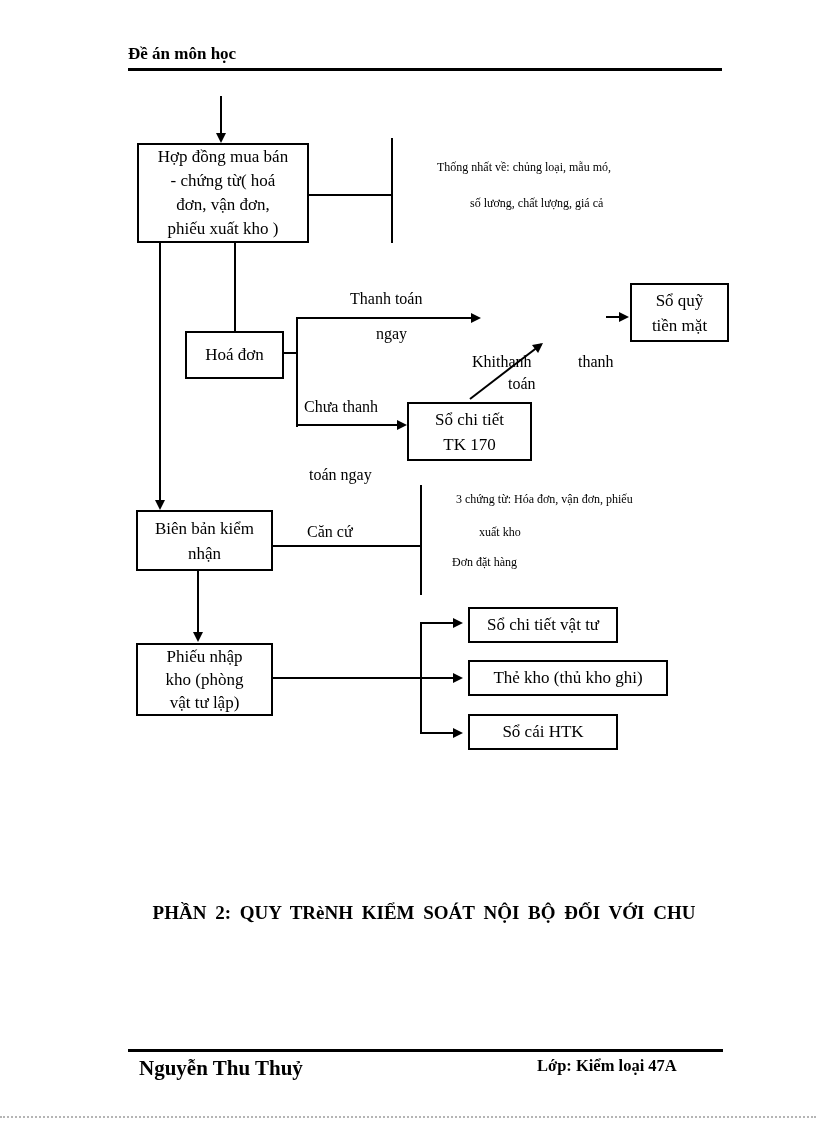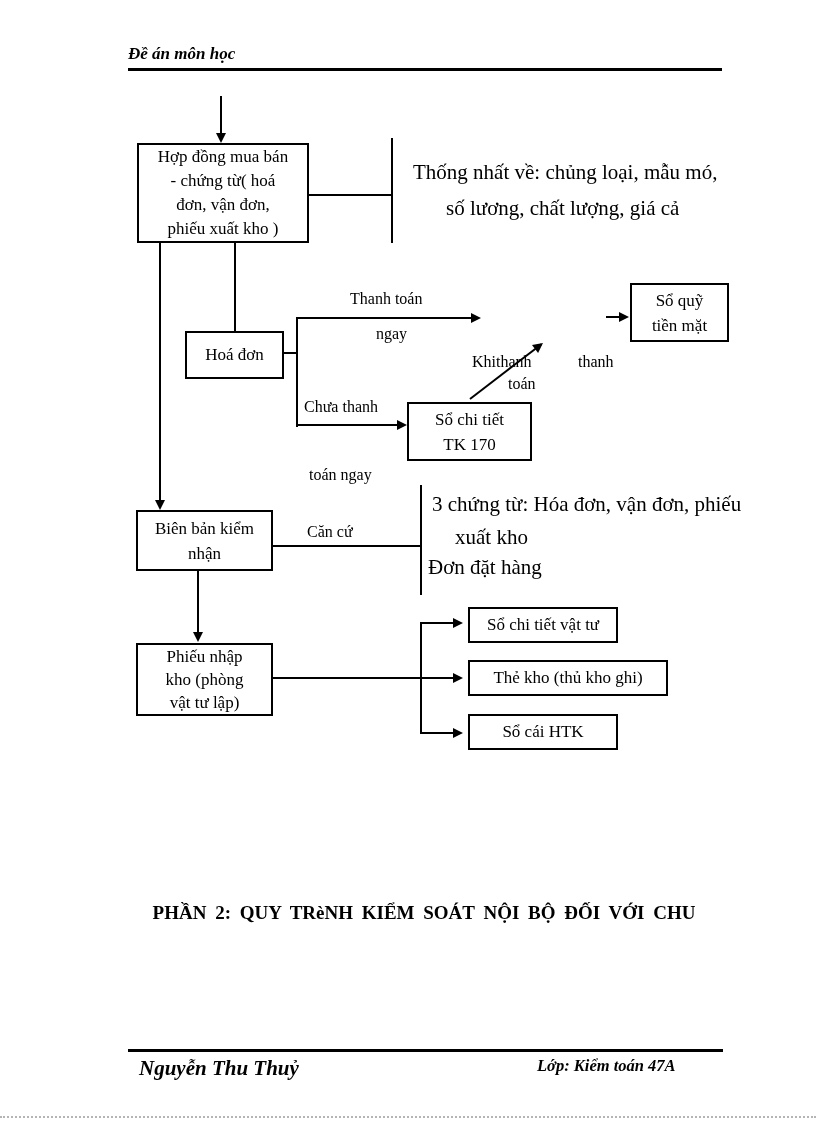--- a/index.html
+++ b/index.html
@@ -9,26 +9,26 @@
   }
   .hline{position:absolute;background:#000;height:2px;}
   .vline{position:absolute;background:#000;width:2px;}
   .rule{position:absolute;background:#000;height:3px;}
   .box{
     position:absolute;border:2px solid #000;background:#fff;
     display:flex;flex-direction:column;align-items:center;justify-content:center;
     text-align:center;font-size:17px;line-height:24px;
   }
   .lbl{position:absolute;font-size:16px;white-space:nowrap;}
-  .note{position:absolute;font-size:21px;white-space:nowrap;}
+  .note{position:absolute;font-size:12px;white-space:nowrap;margin-left:24px;}
   .ah-d{position:absolute;width:0;height:0;border-left:5px solid transparent;border-right:5px solid transparent;border-top:10px solid #000;}
   .ah-r{position:absolute;width:0;height:0;border-top:5px solid transparent;border-bottom:5px solid transparent;border-left:10px solid #000;}
   .diag{position:absolute;background:#000;height:2px;transform-origin:left center;}
   .diag .ah-r{right:-2px;top:-4px;}
-  .hdr{position:absolute;font-weight:bold;font-style:italic;font-size:17px;white-space:nowrap;text-align:right;}
+  .hdr{position:absolute;font-weight:bold;font-size:17px;white-space:nowrap;text-align:right;}
   .title-line{position:absolute;left:104px;width:640px;text-align:center;font-weight:bold;font-size:19px;word-spacing:4px;white-space:nowrap;}
   .dots{position:absolute;left:0;top:1116px;width:816px;height:0;border-bottom:2px dotted #b5b5b5;}
 </style>
 </head>
 <body>
 
 <div class="page">
 
   <div class="hdr" style="left:128px;top:44px;">Đề án môn học</div>
   <div class="rule" style="left:128px;top:68px;width:594px;"></div>
@@ -122,16 +122,16 @@
     <div>Thẻ kho (thủ kho ghi)</div>
   </div>
   <div class="box" style="left:468px;top:714px;width:146px;height:32px;">
     <div>Sổ cái HTK</div>
   </div>
 
   <div class="title-line" style="top:902px;">PHẦN 2: QUY TRèNH KIỂM SOÁT NỘI BỘ ĐỐI VỚI CHU</div>
 
   <div class="rule" style="left:128px;top:1049px;width:595px;"></div>
   <div class="hdr" style="left:139px;top:1056px;font-size:21px;">Nguyễn Thu Thuỷ</div>
-  <div class="hdr" style="left:537px;top:1056px;font-size:16.5px;">Lớp: Kiểm toán 47A</div>
+  <div class="hdr" style="left:537px;top:1056px;font-size:16.5px;">Lớp: Kiểm loại 47A</div>
 
   <div class="dots"></div>
 </div>
 
 </body></html>

